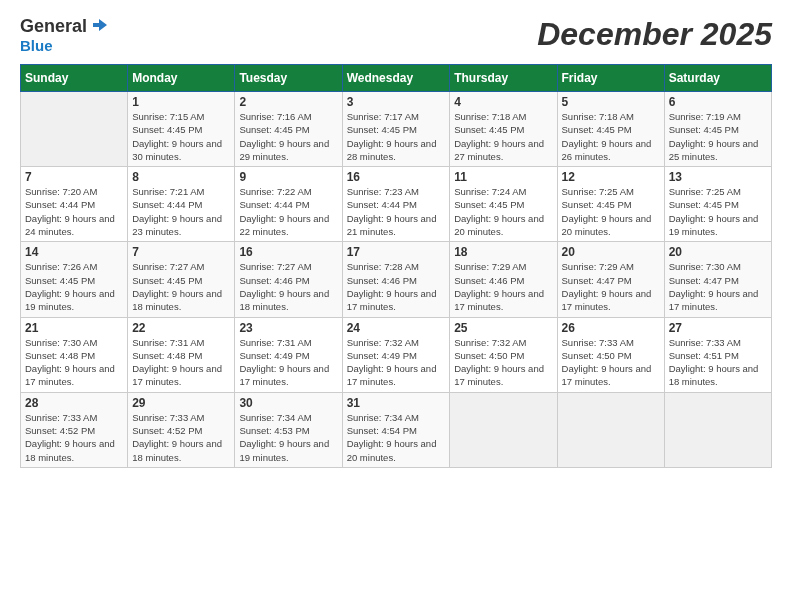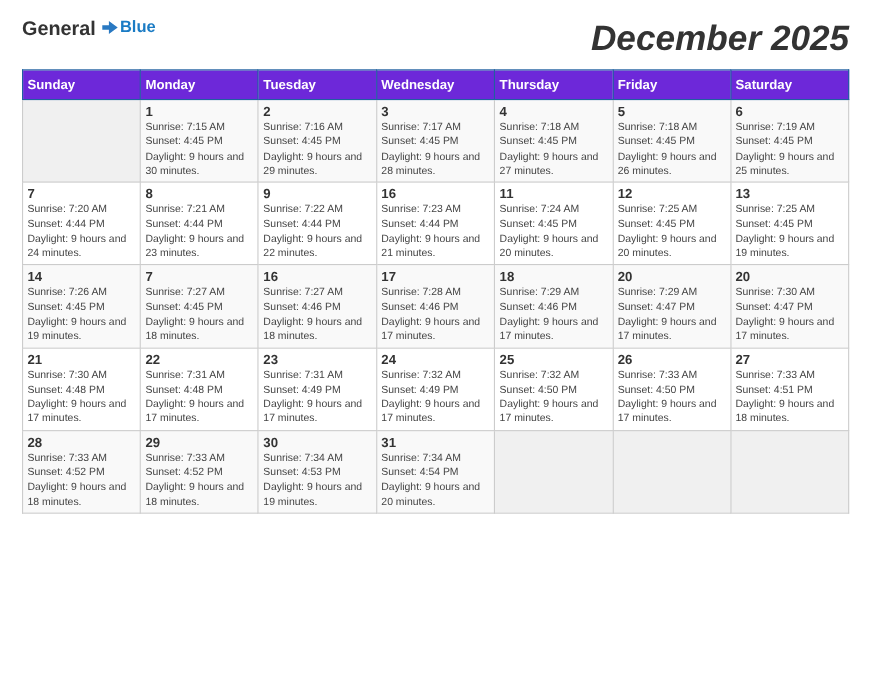--- a/index.html
+++ b/index.html
@@ -17,20 +17,21 @@
       padding: 16px 20px 12px 20px;
     }
     .header {
       display: flex;
       justify-content: space-between;
       align-items: flex-start;
       margin-bottom: 10px;
     }
     .logo {
       display: flex;
+      flex-direction: column;
       align-items: flex-start;
     }
     .logo-text {
       display: flex;
       align-items: center;
     }
     .logo-general {
       font-size: 18px;
       font-weight: bold;
       color: #333;
@@ -57,21 +58,21 @@
     .location {
       font-size: 14px;
       color: #555;
     }
     .calendar {
       width: 100%;
       border-collapse: collapse;
       border: 1px solid #ccc;
     }
     .calendar th {
-      background: #6d28d9;
+      background: #15803d;
       color: #fff;
       font-size: 12px;
       font-weight: bold;
       padding: 6px 4px;
       text-align: left;
       border: 1px solid #2060a0;
     }
     .calendar td {
       vertical-align: top;
       border: 1px solid #ccc;

